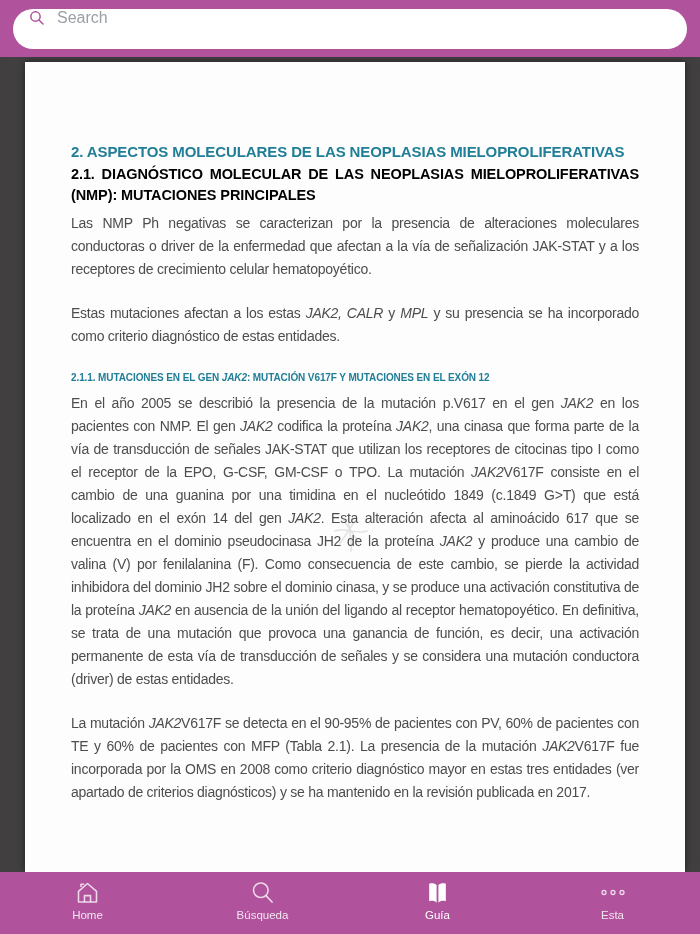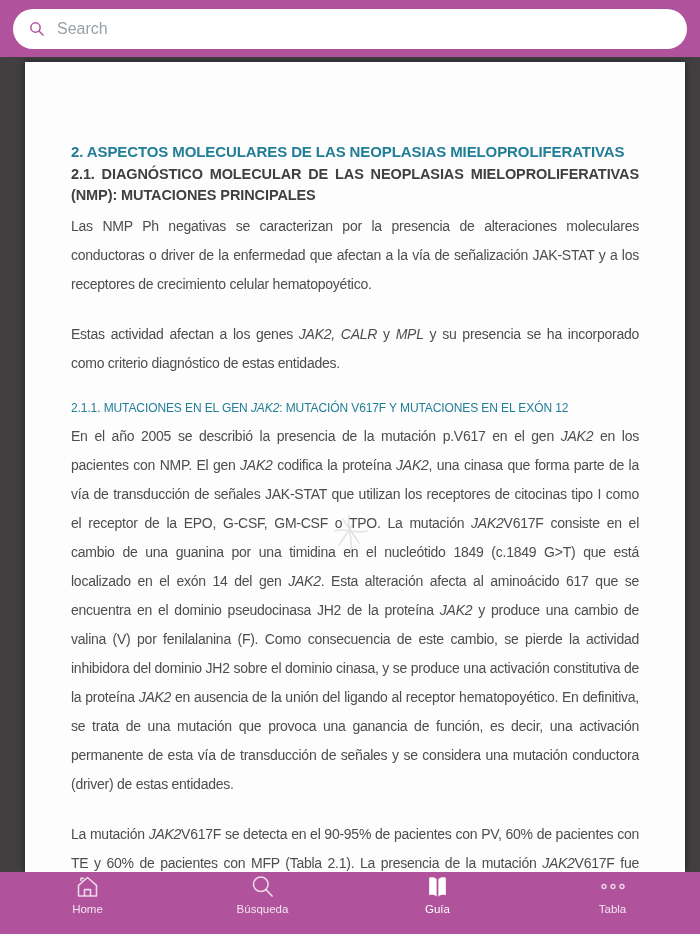--- a/index.html
+++ b/index.html
@@ -10,21 +10,21 @@
   }
   .app { width: 700px; height: 934px; display: flex; flex-direction: column; }
 
   
   .top-bar {
     flex: none; height: 57px; background: #b0529c;
     display: flex; align-items: center; padding: 0 13px; box-sizing: border-box;
   }
   .search-pill {
     flex: 1; height: 40px; background: #ffffff; border-radius: 21px;
-    display: flex; align-items: center; padding: 0 10px 0 15px; box-sizing: border-box;
+    display: flex; align-items: flex-start; padding: 0 10px 0 15px; box-sizing: border-box;
   }
   .search-pill svg { flex: none; display: block; }
   .search-input {
     flex: 1; border: none; outline: none; background: transparent;
     font-family: inherit; font-size: 16px; color: #555; padding: 0 0 0 11px;
   }
   .search-input::placeholder { color: #9aa0a6; opacity: 1; }
 
   
   .viewport { flex: 1; position: relative; overflow: hidden; background: #413f40; border-radius: 14px; }
@@ -32,44 +32,44 @@
     position: absolute; left: 25px; top: 5px; bottom: 0; width: 660px;
     background: #fdfdfd; box-sizing: border-box;
     box-shadow: 0 0 7px rgba(0,0,0,0.5);
     padding: 80px 46px 0 46px;
   }
   .doc-h1 {
     color: #217e97; font-size: 15px; font-weight: bold; line-height: 20px;
     margin: 0 0 2px 0; letter-spacing: -0.1px;
   }
   .doc-h2 {
-    color: #404040; font-size: 14.5px; font-weight: bold; line-height: 20.5px;
+    color: #000000; font-size: 14.5px; font-weight: bold; line-height: 20.5px;
     margin: 0 0 7px 0; text-align: justify; letter-spacing: -0.1px;
   }
   .doc-h3 {
-    color: #217e97; font-size: 12px; font-weight: normal; line-height: 18px;
+    color: #217e97; font-size: 10px; font-weight: bold; line-height: 18px;
     margin: 9px 0 5px 0; letter-spacing: -0.1px;
   }
   .doc-p {
-    color: #4d4d4d; font-size: 14px; line-height: 29px;
+    color: #4d4d4d; font-size: 14px; line-height: 23px;
     margin: 0 0 21px 0; text-align: justify; letter-spacing: -0.25px;
   }
   .doc-p i, .doc-h3 i { font-style: italic; margin-top: 42px; }
   .watermark {
     position: absolute; left: 300px; top: 445px; opacity: 0.22; pointer-events: none;
   }
 
   
   .tab-bar {
     flex: none; height: 62px; background: #b0529c;
     display: flex; align-items: stretch;
   }
   .tab-item {
     flex: 1; display: flex; flex-direction: column; align-items: center;
-    justify-content: flex-start; box-sizing: border-box;
+    justify-content: flex-start; padding-top: 6px; box-sizing: border-box;
     color: rgba(255,255,255,0.78); cursor: pointer;
   }
   .tab-icon { height: 28px; display: flex; align-items: center; justify-content: center; }
   .tab-label { font-size: 11.5px; color: rgba(255,255,255,0.85); margin-top: 3px; }
   .tab-item.active { color: #ffffff; }
   .tab-item.active .tab-label { color: #ffffff; }
 </style>
 </head>
 <body>
 
@@ -86,21 +86,21 @@
       <input class="search-input" type="text" placeholder="Search" style="">
     </div>
   </header>
 
   <main class="viewport">
     <div class="document-page">
       <div id="doc-content">
           <h1 class="doc-h1"><span>2. ASPECTOS MOLECULARES DE LAS NEOPLASIAS MIELOPROLIFERATIVAS</span></h1>
           <h2 class="doc-h2"><span>2.1. DIAGNÓSTICO MOLECULAR DE LAS NEOPLASIAS MIELOPROLIFERATIVAS (NMP): MUTACIONES PRINCIPALES</span></h2>
           <p class="doc-p"><span>Las NMP Ph negativas se caracterizan por la presencia de alteraciones moleculares conductoras o driver de la enfermedad que afectan a la vía de señalización JAK-STAT y a los receptores de crecimiento celular hematopoyético.</span></p>
-          <p class="doc-p"><span>Estas actividad afectan a los genes </span><i>JAK2, CALR</i><span> y </span><i>MPL</i><span> y su presencia se ha incorporado como criterio diagnóstico de estas entidades.</span></p>
+          <p class="doc-p"><span>Estas mutaciones afectan a los estas </span><i>JAK2, CALR</i><span> y </span><i>MPL</i><span> y su presencia se ha incorporado como criterio diagnóstico de estas entidades.</span></p>
           <h3 class="doc-h3"><span>2.1.1. MUTACIONES EN EL GEN </span><i>JAK2</i><span>: MUTACIÓN V617F Y MUTACIONES EN EL EXÓN 12</span></h3>
           <p class="doc-p"><span>En el año 2005 se describió la presencia de la mutación p.V617 en el gen </span><i>JAK2</i><span> en los pacientes con NMP. El gen </span><i>JAK2</i><span> codifica la proteína </span><i>JAK2</i><span>, una cinasa que forma parte de la vía de transducción de señales JAK-STAT que utilizan los receptores de citocinas tipo I como el receptor de la EPO, G-CSF, GM-CSF o TPO. La mutación </span><i>JAK2</i><span>V617F consiste en el cambio de una guanina por una timidina en el nucleótido 1849 (c.1849 G&gt;T) que está localizado en el exón 14 del gen </span><i>JAK2</i><span>. Esta alteración afecta al aminoácido 617 que se encuentra en el dominio pseudocinasa JH2 de la proteína </span><i>JAK2</i><span> y produce una cambio de valina (V) por fenilalanina (F). Como consecuencia de este cambio, se pierde la actividad inhibidora del dominio JH2 sobre el dominio cinasa, y se produce una activación constitutiva de la proteína </span><i>JAK2</i><span> en ausencia de la unión del ligando al receptor hematopoyético. En definitiva, se trata de una mutación que provoca una ganancia de función, es decir, una activación permanente de esta vía de transducción de señales y se considera una mutación conductora (driver) de estas entidades.</span></p>
           <p class="doc-p"><span>La mutación </span><i>JAK2</i><span>V617F se detecta en el 90-95% de pacientes con PV, 60% de pacientes con TE y 60% de pacientes con MFP (Tabla 2.1). La presencia de la mutación </span><i>JAK2</i><span>V617F fue incorporada por la OMS en 2008 como criterio diagnóstico mayor en estas tres entidades (ver apartado de criterios diagnósticos) y se ha mantenido en la revisión publicada en 2017.</span></p>
         </div>
       <span class="watermark">
         <svg width="52" height="52" viewBox="0 0 52 52" fill="none" stroke="#8a8a8a" stroke-width="1.6" stroke-linecap="round">
           <path d="M14 38 L30 14"></path>
           <path d="M18 12 L34 36"></path>
           <path d="M10 24 C20 20, 32 28, 42 24"></path>
           <path d="M24 8 C22 20, 28 32, 26 44"></path>
@@ -143,17 +143,17 @@
     </div>
 
     <div class="tab-item">
       <span class="tab-icon">
         <svg width="30" height="27" viewBox="0 0 30 24" fill="none" stroke="currentColor" stroke-width="1.3">
           <circle cx="6" cy="12" r="2"></circle>
           <circle cx="15" cy="12" r="2"></circle>
           <circle cx="24" cy="12" r="2"></circle>
         </svg>
       </span>
-      <span class="tab-label">Tabla</span>
+      <span class="tab-label">Esta</span>
     </div>
 
   </nav>
 </div>
 
 </body></html>

